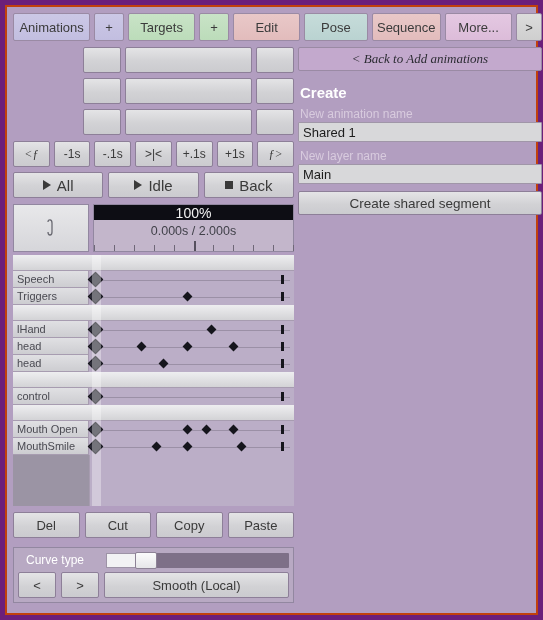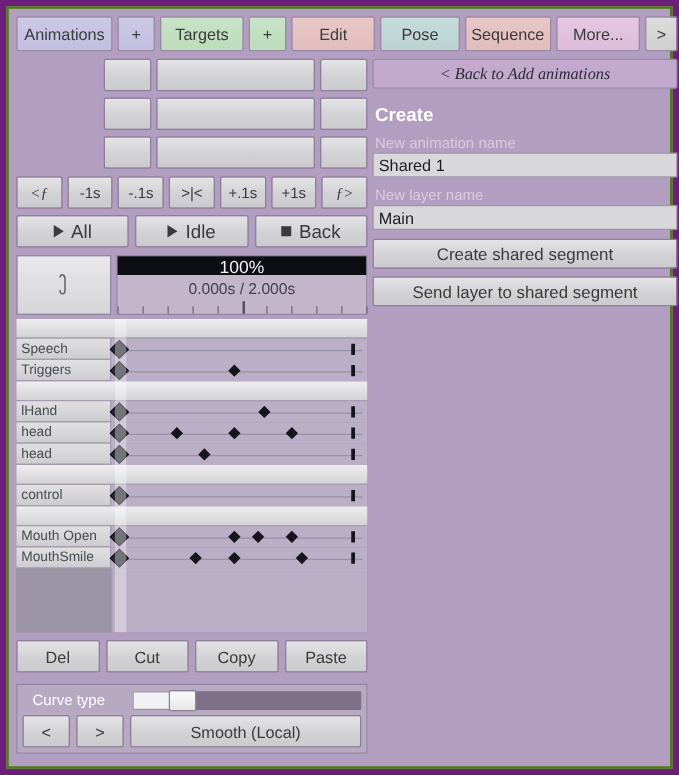--- a/index.html
+++ b/index.html
@@ -17,21 +17,21 @@
   #root {
     position: absolute;
     inset: 0;
     background: #6b1f7a;
     box-sizing: border-box;
     padding: 5px;
   }
   .outer-frame {
     width: 100%; height: 100%;
     box-sizing: border-box;
-    border: 2px solid #4d7c0f;
+    border: 2px solid #c2410c;
     background: #b29ec0;
     position: relative;
   }
 
   
   .btn {
     box-sizing: border-box;
     border: 1px solid #8d7f98;
     background: linear-gradient(180deg, #e4e4e6 0%, #d2d2d5 55%, #cbcbcf 100%);
     color: #3a3a3a;
@@ -620,17 +620,16 @@
 
       <div class="create-title">Create</div>
 
       <div class="field-label">New animation name</div>
       <input class="text-input" type="text" value="Shared 1" style="">
 
       <div class="field-label">New layer name</div>
       <input class="text-input" type="text" value="Main" style="">
 
       <div class="btn wide-btn">Create shared segment</div>
-      <div class="btn wide-btn">Send layer to shared segment</div>
     </div>
 
   </div>
 </div>
 
 </body></html>

